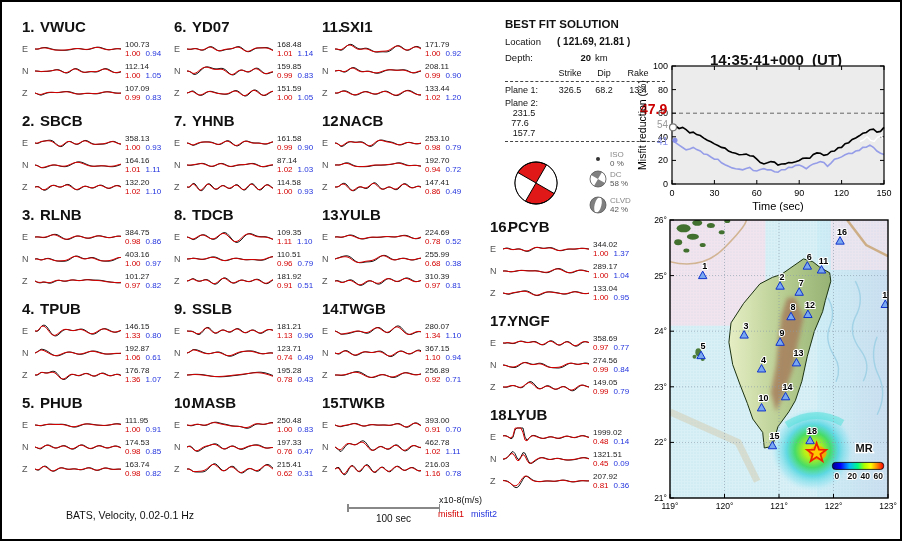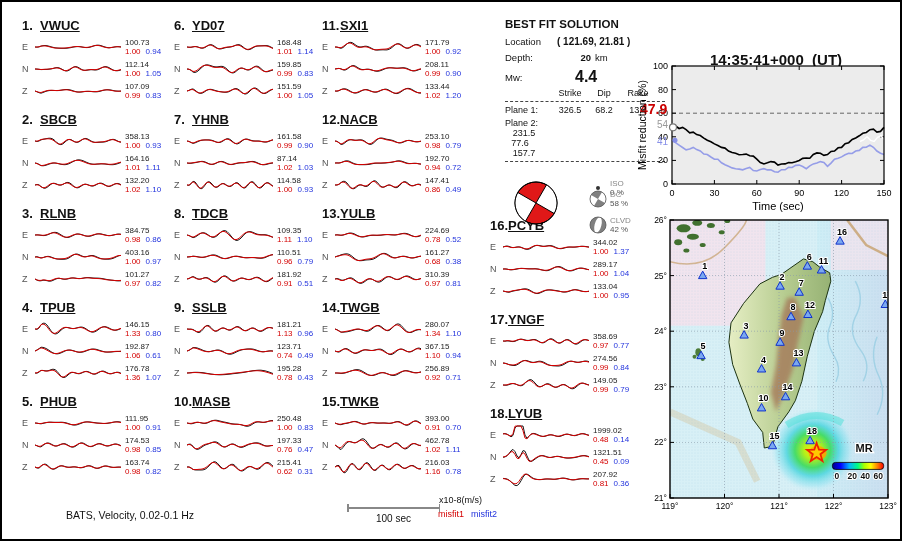--- a/index.html
+++ b/index.html
@@ -1,21 +1,21 @@
 <!DOCTYPE html>
 <html><head>
 <meta charset="utf-8">
 <style>
   html,body{margin:0;padding:0;background:#888;}
   #canvas{position:relative;width:902px;height:541px;background:#fff;border:2px solid #000;
     box-sizing:border-box;overflow:hidden;font-family:"Liberation Sans",sans-serif;color:#111;}
   .wfcol{position:absolute;top:16px;width:150px;}
   #col1{left:20px}#col2{left:172px}#col3{left:320px}#col4{left:488px;top:216px}
   .station{margin-bottom:8px;height:86px;}
-  .st-head{font-size:13px;font-weight:bold;margin:0 0 3px 0;white-space:nowrap;text-decoration:underline;}
+  .st-head{font-size:15px;font-weight:bold;margin:0 0 3px 0;white-space:nowrap;}
   .st-head .st-num{display:inline-block;width:18px;}
   .st-row{display:flex;align-items:center;height:21px;margin-bottom:1px;}
   .ch{width:13px;font-size:9px;color:#555;}
   svg.wf{width:86px;height:20px;flex:none;}
   .vals{margin-left:4px;font-size:8px;line-height:9px;white-space:nowrap;}
   .amp{color:#222;}
   .m1{color:#d40000;margin-right:5px;}
   .m2{color:#2233dd;}
   
   #bestfit{position:absolute;left:484px;top:16px;width:160px;font-size:9.5px;margin-left:19px;}
@@ -508,21 +508,21 @@
               <div><span class="m1">0.78</span><span class="m2">0.52</span></div>
             </div>
           </div>
           <div class="st-row">
             <span class="ch">N</span>
             <svg class="wf" viewBox="0 0 86 20">
               <path d="M0,10.0 L2,9.2 L4,8.7 L6,7.8 L8,7.3 L10,6.9 L12,6.8 L14,7.3 L16,8.5 L18,10.1 L20,11.8 L22,13.0 L24,13.7 L26,13.7 L28,13.5 L30,13.1 L32,12.9 L34,12.8 L36,12.6 L38,12.2 L40,11.3 L42,10.0 L44,8.5 L46,7.2 L48,6.4 L50,6.4 L52,7.1 L54,8.3 L56,9.6 L58,10.5 L60,10.9 L62,10.6 L64,10.0 L66,9.5 L68,9.2 L70,9.3 L72,9.8 L74,10.4 L76,10.9 L78,11.0 L80,10.7 L82,10.1 L84,9.5 L86,9.1" fill="none" stroke="#000000" stroke-width="0.9"></path>
               <path d="M0,10.0 L2,9.4 L4,8.9 L6,8.3 L8,7.9 L10,7.7 L12,7.9 L14,8.6 L16,9.9 L18,11.3 L20,12.5 L22,13.3 L24,13.5 L26,13.3 L28,12.9 L30,12.4 L32,12.1 L34,11.9 L36,11.6 L38,11.1 L40,10.2 L42,9.1 L44,7.9 L46,7.0 L48,6.7 L50,7.0 L52,7.9 L54,9.1 L56,10.2 L58,10.8 L60,10.9 L62,10.5 L64,9.9 L66,9.5 L68,9.4 L70,9.6 L72,10.1 L74,10.6 L76,10.9 L78,10.8 L80,10.4 L82,9.9 L84,9.4 L86,9.3" fill="none" stroke="#d40000" stroke-width="1"></path>
             </svg>
             <div class="vals">
-              <div class="amp">161.27</div>
+              <div class="amp">255.99</div>
               <div><span class="m1">0.68</span><span class="m2">0.38</span></div>
             </div>
           </div>
           <div class="st-row">
             <span class="ch">Z</span>
             <svg class="wf" viewBox="0 0 86 20">
               <path d="M0,10.0 L2,9.5 L4,10.0 L6,11.0 L8,11.3 L10,10.7 L12,9.8 L14,9.0 L16,8.8 L18,9.6 L20,11.1 L22,12.7 L24,14.0 L26,14.4 L28,13.7 L30,12.4 L32,10.9 L34,9.9 L36,9.9 L38,10.6 L40,11.9 L42,12.9 L44,13.2 L46,12.5 L48,11.0 L50,9.3 L52,8.0 L54,7.5 L56,8.0 L58,9.0 L60,10.1 L62,10.6 L64,10.4 L66,9.5 L68,8.2 L70,7.2 L72,6.9 L74,7.4 L76,8.4 L78,9.6 L80,10.4 L82,10.6 L84,10.2 L86,9.5" fill="none" stroke="#000000" stroke-width="0.9"></path>
               <path d="M0,10.0 L2,9.9 L4,10.6 L6,11.5 L8,11.4 L10,10.8 L12,9.9 L14,9.4 L16,9.6 L18,10.5 L20,11.8 L22,13.1 L24,13.8 L26,13.7 L28,12.8 L30,11.4 L32,10.2 L34,9.7 L36,9.9 L38,10.7 L40,11.7 L42,12.3 L44,12.2 L46,11.3 L48,9.9 L50,8.5 L52,7.7 L54,7.7 L56,8.3 L58,9.3 L60,10.2 L62,10.4 L64,10.0 L66,9.0 L68,8.1 L70,7.5 L72,7.5 L74,8.2 L76,9.2 L78,10.2 L80,10.7 L82,10.6 L84,10.1 L86,9.5" fill="none" stroke="#d40000" stroke-width="1"></path>
             </svg>
             <div class="vals">
@@ -719,24 +719,20 @@
   <div id="bestfit">
     <div class="bf-title">BEST FIT SOLUTION</div>
     <div class="bf-row">
       <span class="bf-label">Location</span>
       <span class="bf-loc">( 121.69,  21.81 )</span>
     </div>
     <div class="bf-row">
       <span class="bf-label">Depth:</span>
       <span style="width:34px;text-align:right;margin-right:4px;" class="bf-num">20</span>
       <span>km</span>
-    </div>
-    <div class="bf-row" style="align-items:center;margin-bottom:2px;">
-      <span class="bf-label">Mw:</span>
-      <span class="bf-mw">4.4</span>
     </div>
     <div class="sdr">
       <div class="sdr-row">
         <span class="c0"></span>
         <span class="c1">Strike</span>
         <span class="c2">Dip</span>
         <span class="c3">Rake</span>
       </div>
       <div class="dash"></div>
       <div class="sdr-row">
@@ -755,21 +751,21 @@
     </div>
     <div id="bb-area">
       <svg id="bb-main" width="46" height="46" viewBox="-23 -23 46 46">
         <circle r="21" fill="#e01818" stroke="#000" stroke-width="1"></circle>
         <path d="M0,0 L10.5,-18.2 A21,21 0 0 1 18.2,10.5 Z" fill="#fff"></path>
         <path d="M0,0 L-10.5,18.2 A21,21 0 0 1 -18.2,-10.5 Z" fill="#fff"></path>
         <line x1="18.2" y1="10.5" x2="-18.2" y2="-10.5" stroke="#000" stroke-width="1"></line>
         <line x1="10.5" y1="-18.2" x2="-10.5" y2="18.2" stroke="#000" stroke-width="1"></line>
         <circle r="21" fill="none" stroke="#000" stroke-width="1"></circle>
       </svg>
-      <div class="dec" style="top:13px;">
+      <div class="dec" style="top:4px;">
         <svg width="18" height="16" viewBox="-9 -8 18 16">
             <circle r="2" fill="#333"></circle>
           </svg>
         <div class="dtxt">
             <div>ISO</div>
         <div class="dpct">0 %</div>
           </div>
       </div>
       <div class="dec" style="top:24px;">
         <svg width="18" height="18" viewBox="-9 -9 18 18">

